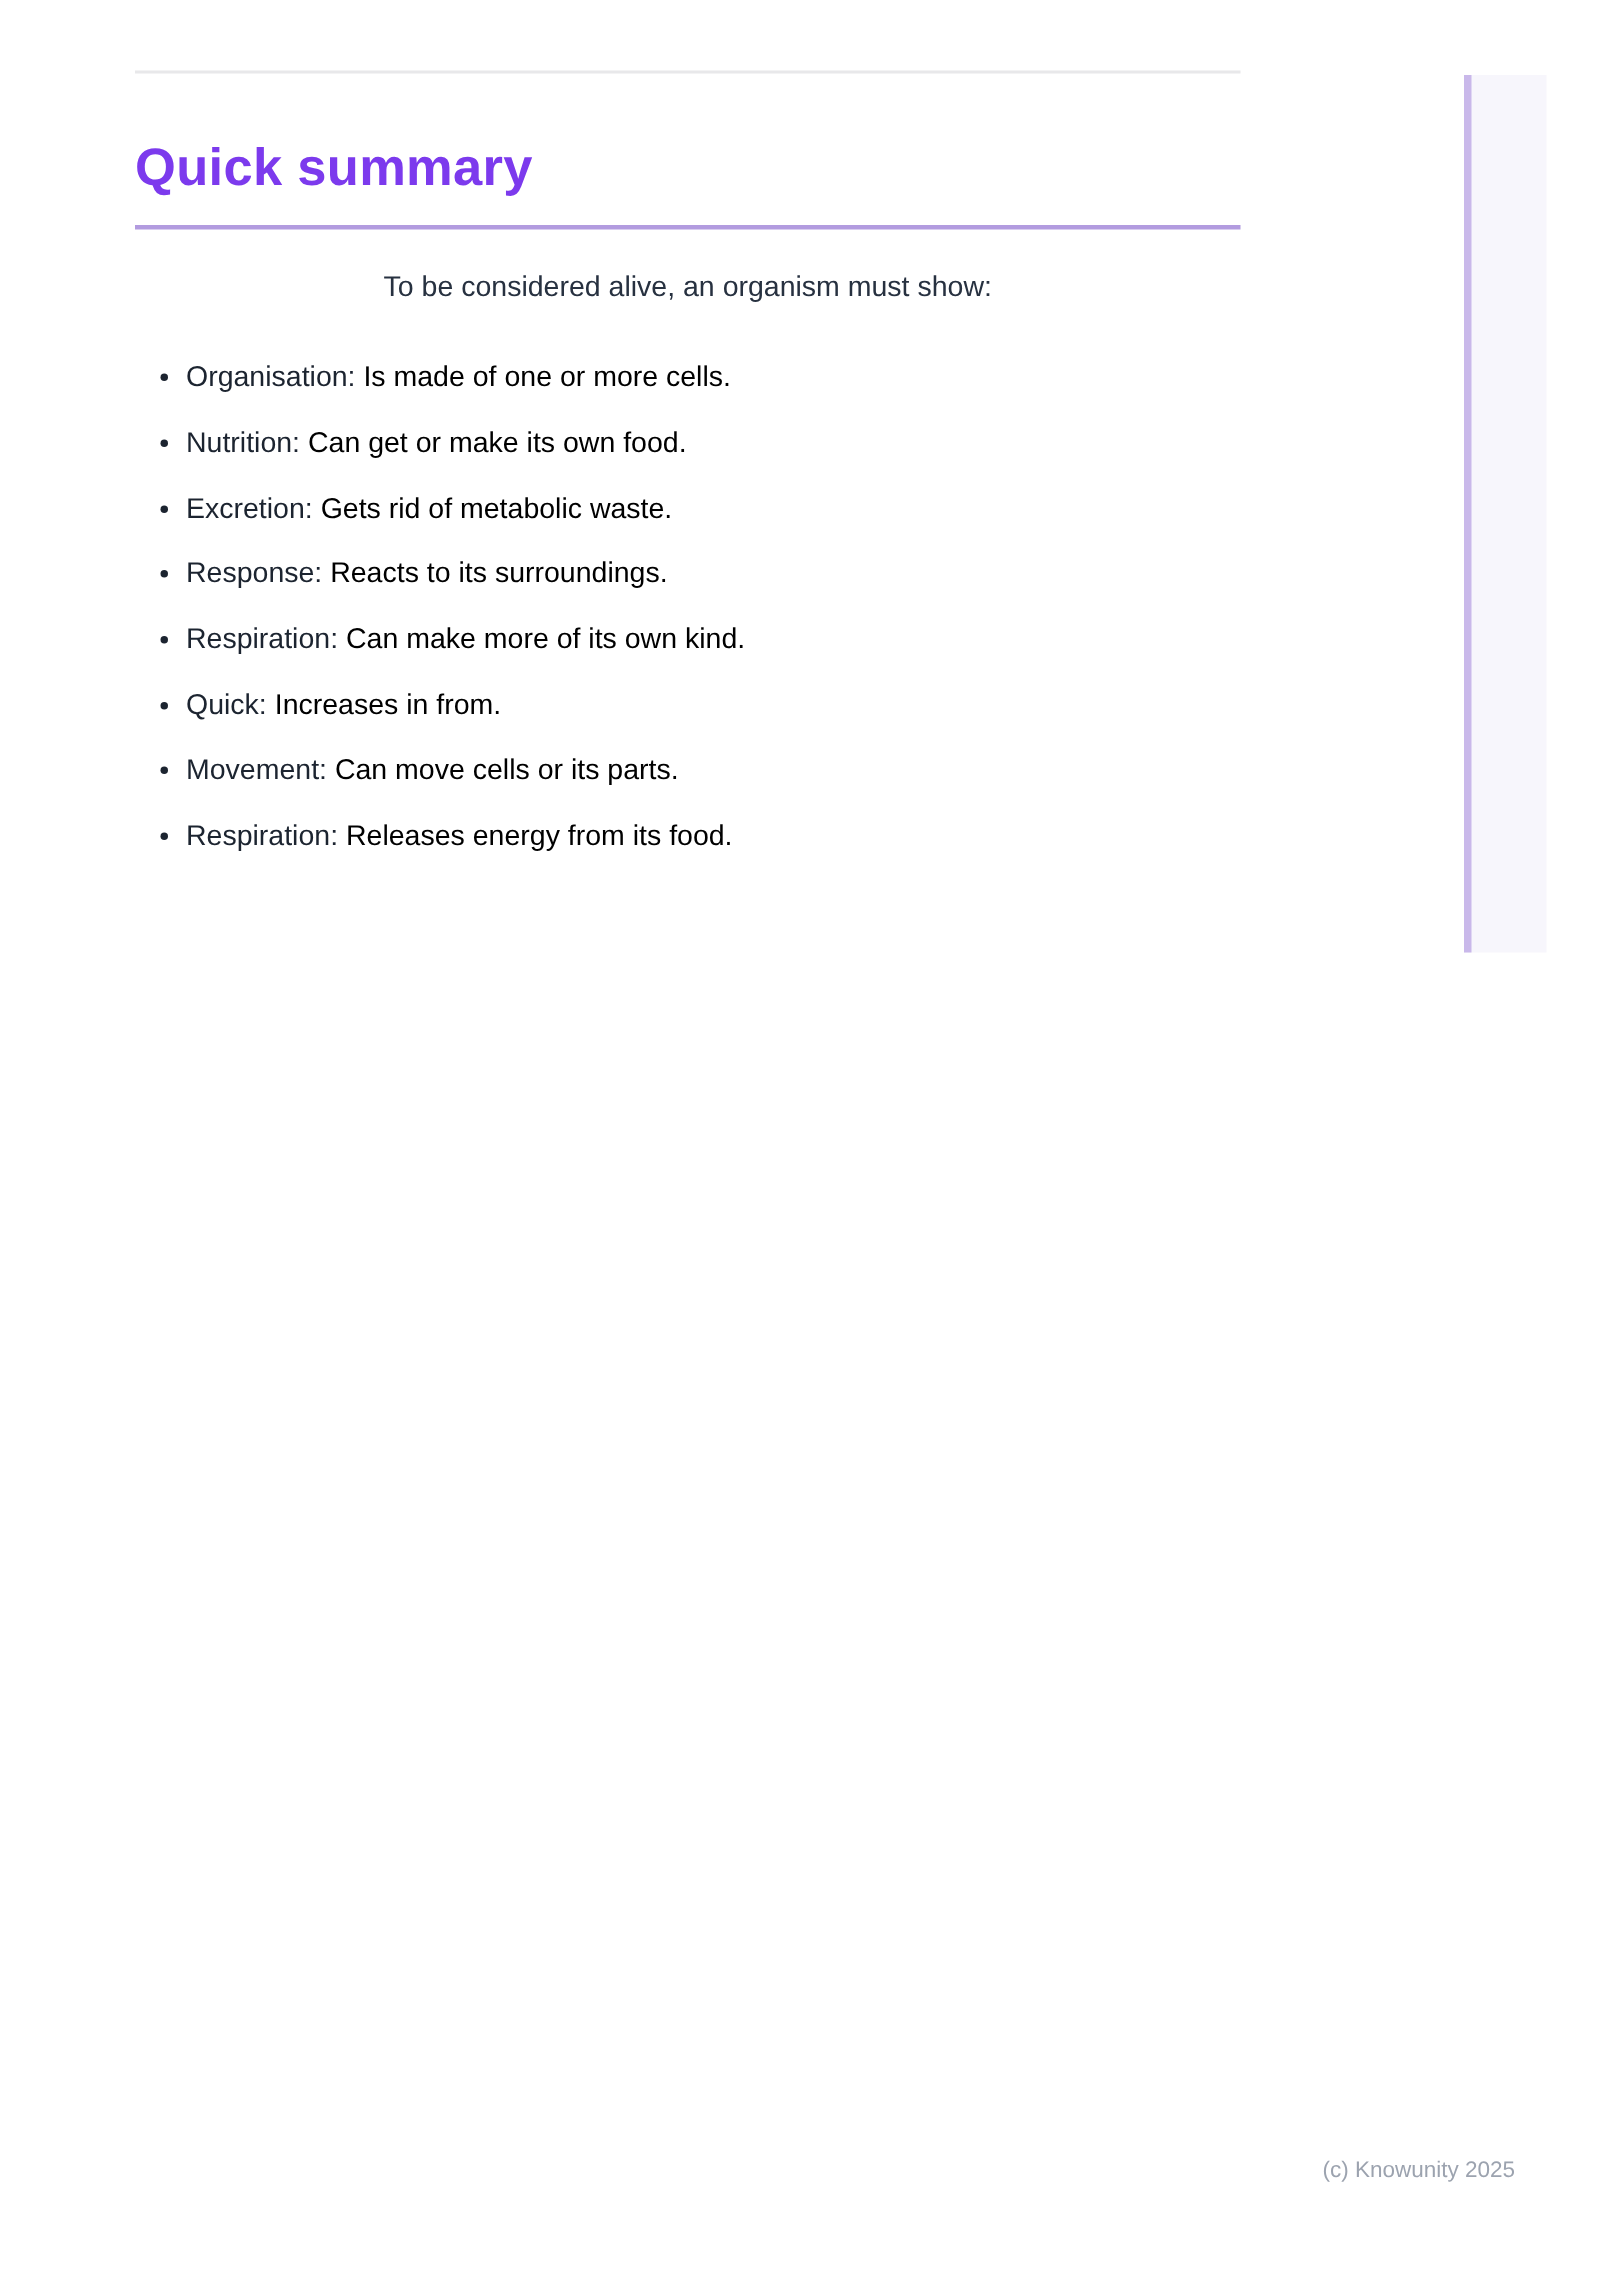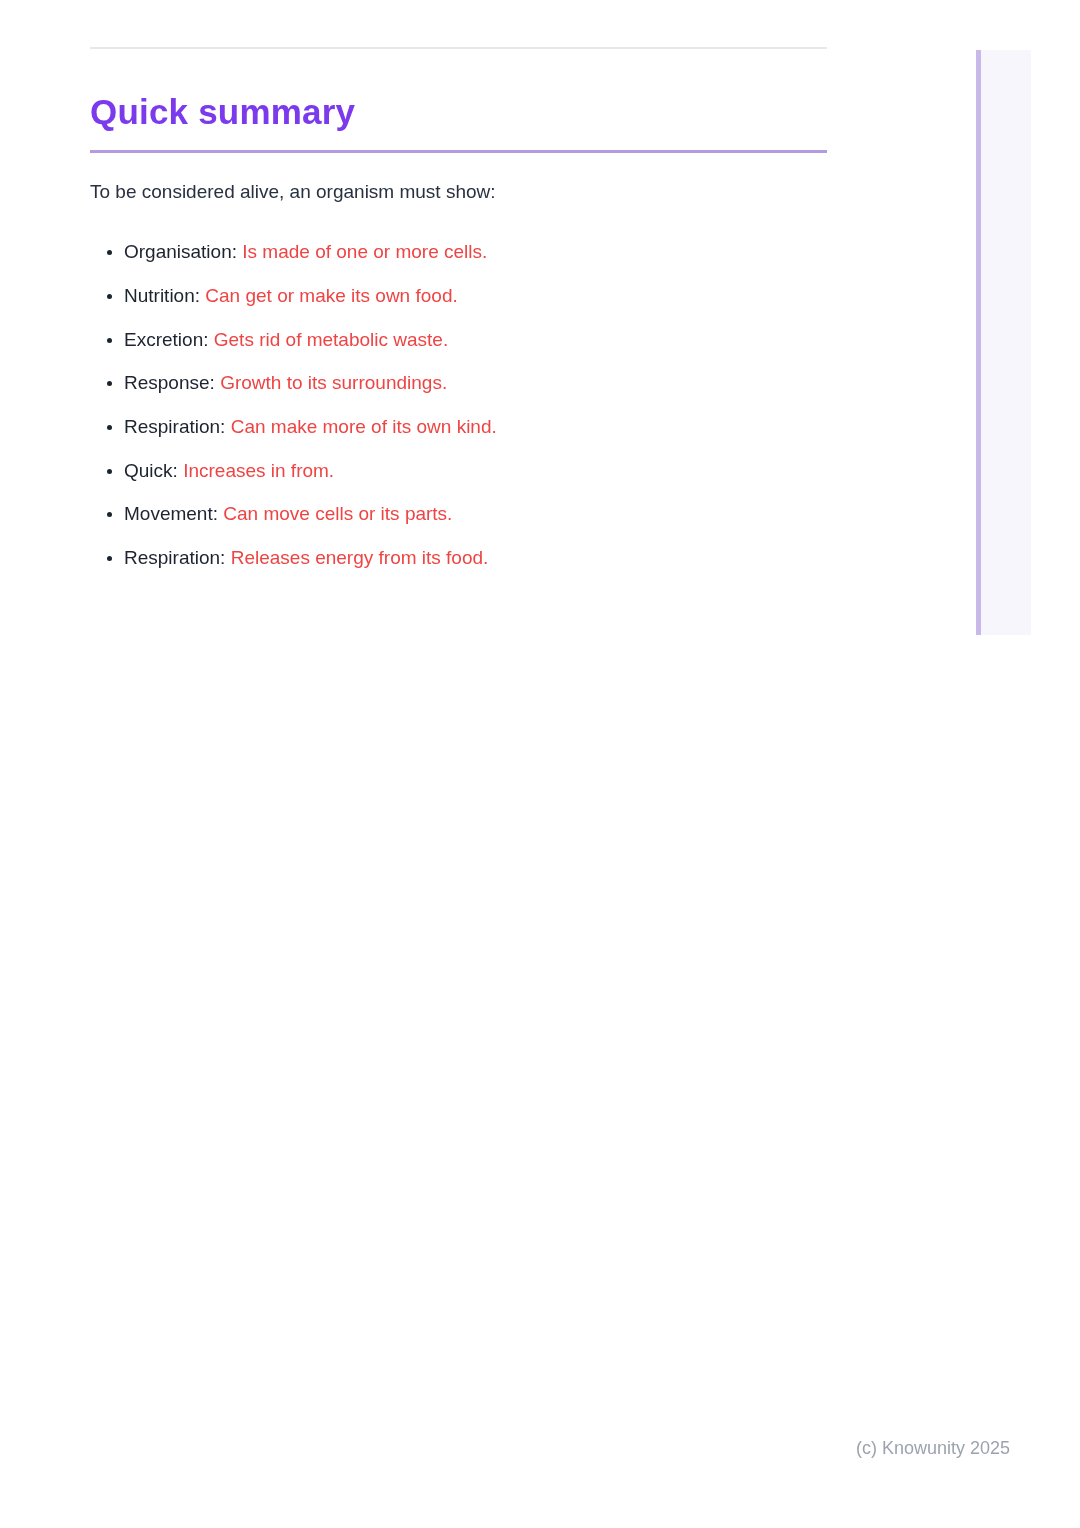--- a/index.html
+++ b/index.html
@@ -41,20 +41,21 @@
     margin-top: 16px;
     width: 100%;
     height: 3px;
     background: var(--rule, #b29bdf);
   }
   p.intro {
     margin: 26px 0 0 0;
     font-size: 19px;
     color: #273140;
     line-height: 1.4;
+    text-align: center;
   }
   ul.bullets {
     margin: 34px 0 0 0;
     padding: 0 0 0 34px;
     list-style: disc outside;
   }
   ul.bullets li {
     font-size: 19px;
     line-height: 1.35;
     color: #273140;
@@ -63,36 +64,36 @@
   ul.bullets li::marker {
     color: #1c2430;
     font-size: 17px;
   }
   ul.bullets .term {
     font-weight: 400;
     color: #1c2430;
   }
   ul.bullets .desc {
     font-weight: 400;
-    color: #ef4444;
+    color: #000000;
   }
   .side-panel {
     position: absolute;
     left: 976px;
     top: 50px;
     width: 50px;
     height: 585px;
     background: var(--panel-fill, #f7f6fc);
     border-left: 5px solid var(--panel-border, #c9b8ea);
   }
   .footer {
     position: absolute;
     right: 70px;
     top: 1438px;
-    font-size: 18px;
+    font-size: 15px;
     color: var(--footer-text, #9ca3af);
   }
 </style>
 </head>
 <body>
 
 <div class="page">
 
   <div class="top-divider"></div>
 
@@ -103,21 +104,21 @@
 
     <p class="intro">To be considered alive, an organism must show:</p>
 
     <ul class="bullets">
   <li><span class="term">Organisation:</span> <span class="desc">Is made of one or more cells.</span></li>
 
   <li><span class="term">Nutrition:</span> <span class="desc">Can get or make its own food.</span></li>
 
   <li><span class="term">Excretion:</span> <span class="desc">Gets rid of metabolic waste.</span></li>
 
-  <li><span class="term">Response:</span> <span class="desc">Growth to its surroundings.</span></li>
+  <li><span class="term">Response:</span> <span class="desc">Reacts to its surroundings.</span></li>
 
   <li><span class="term">Respiration:</span> <span class="desc">Can make more of its own kind.</span></li>
 
   <li><span class="term">Quick:</span> <span class="desc">Increases in from.</span></li>
 
   <li><span class="term">Movement:</span> <span class="desc">Can move cells or its parts.</span></li>
 
   <li><span class="term">Respiration:</span> <span class="desc">Releases energy from its food.</span></li>
 </ul>
   </div>

